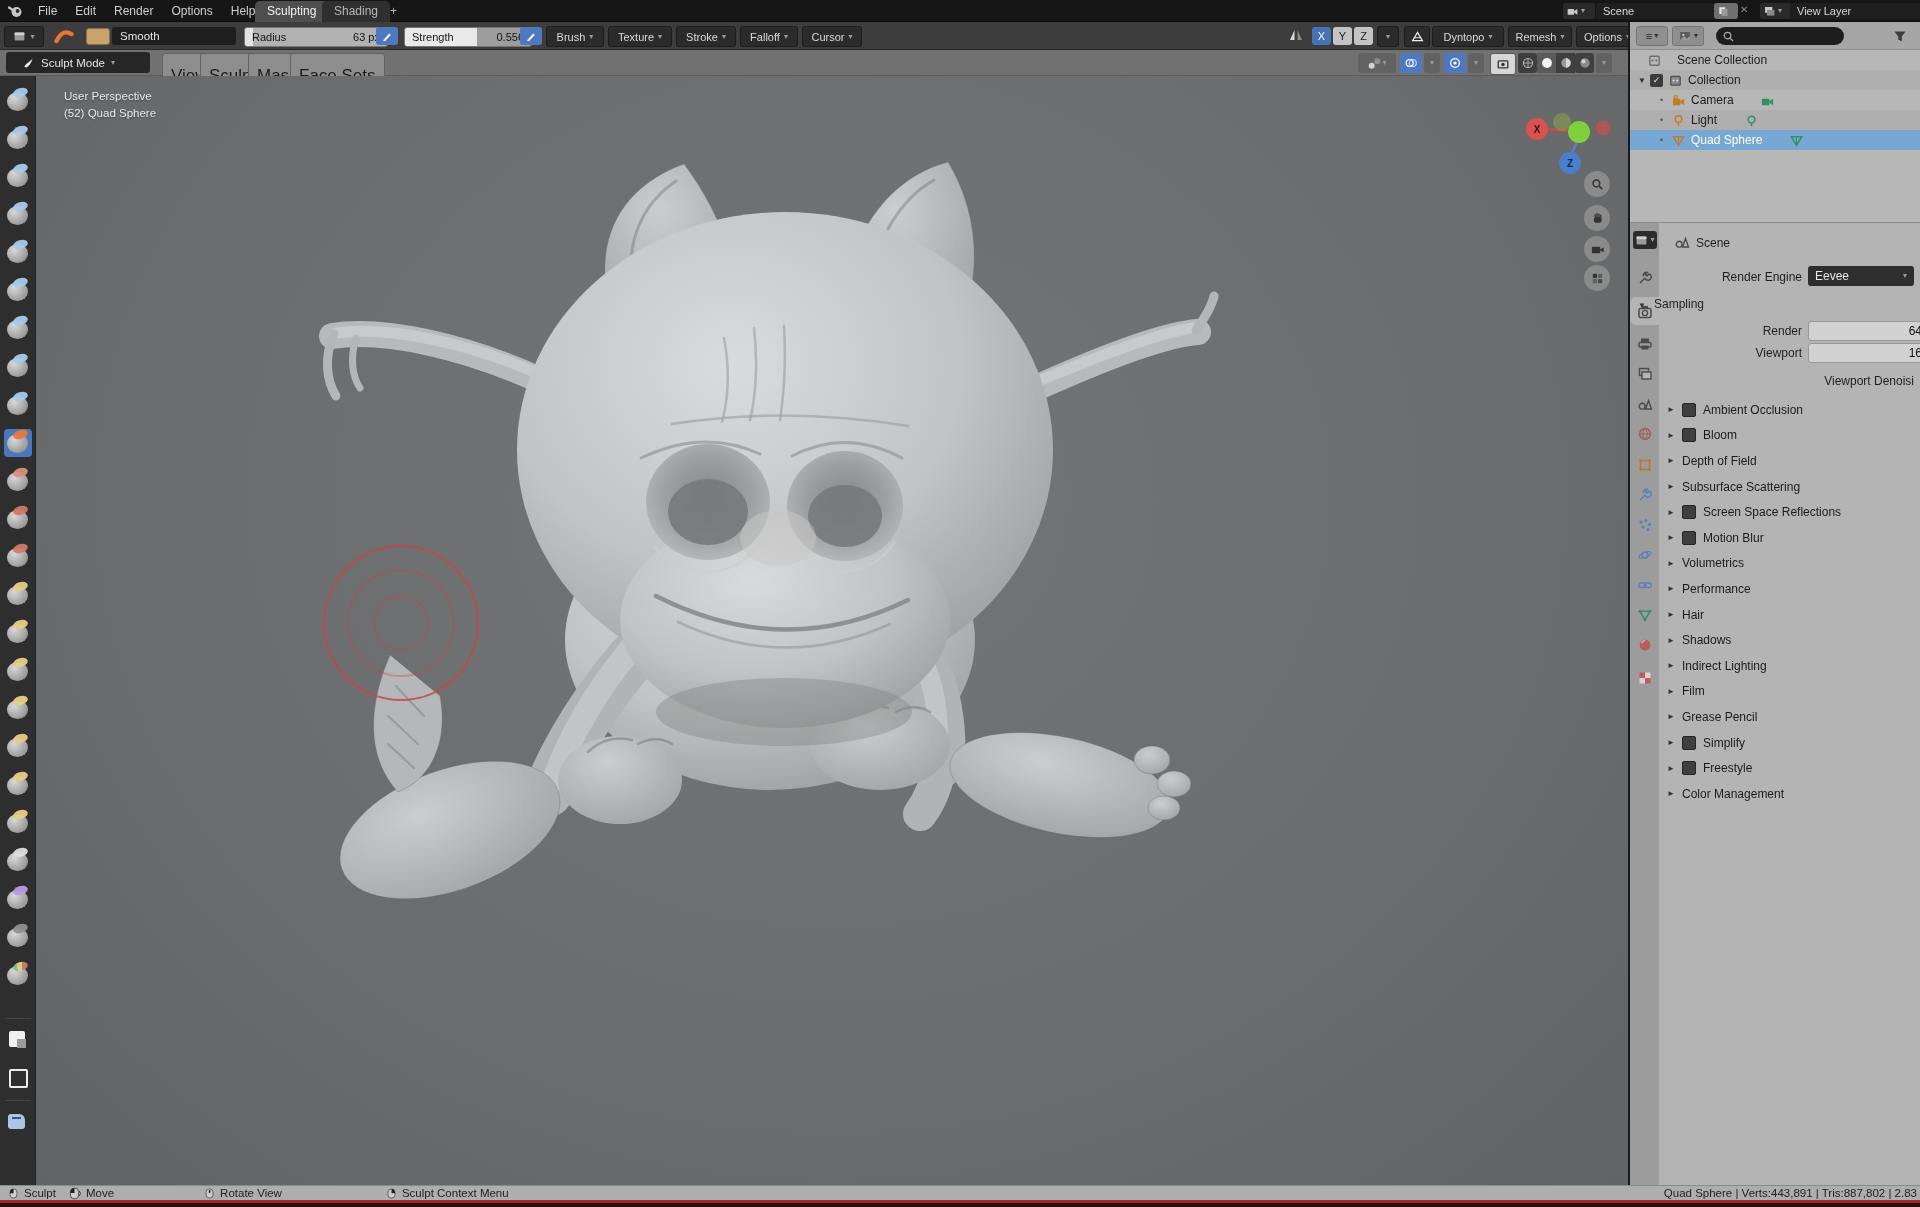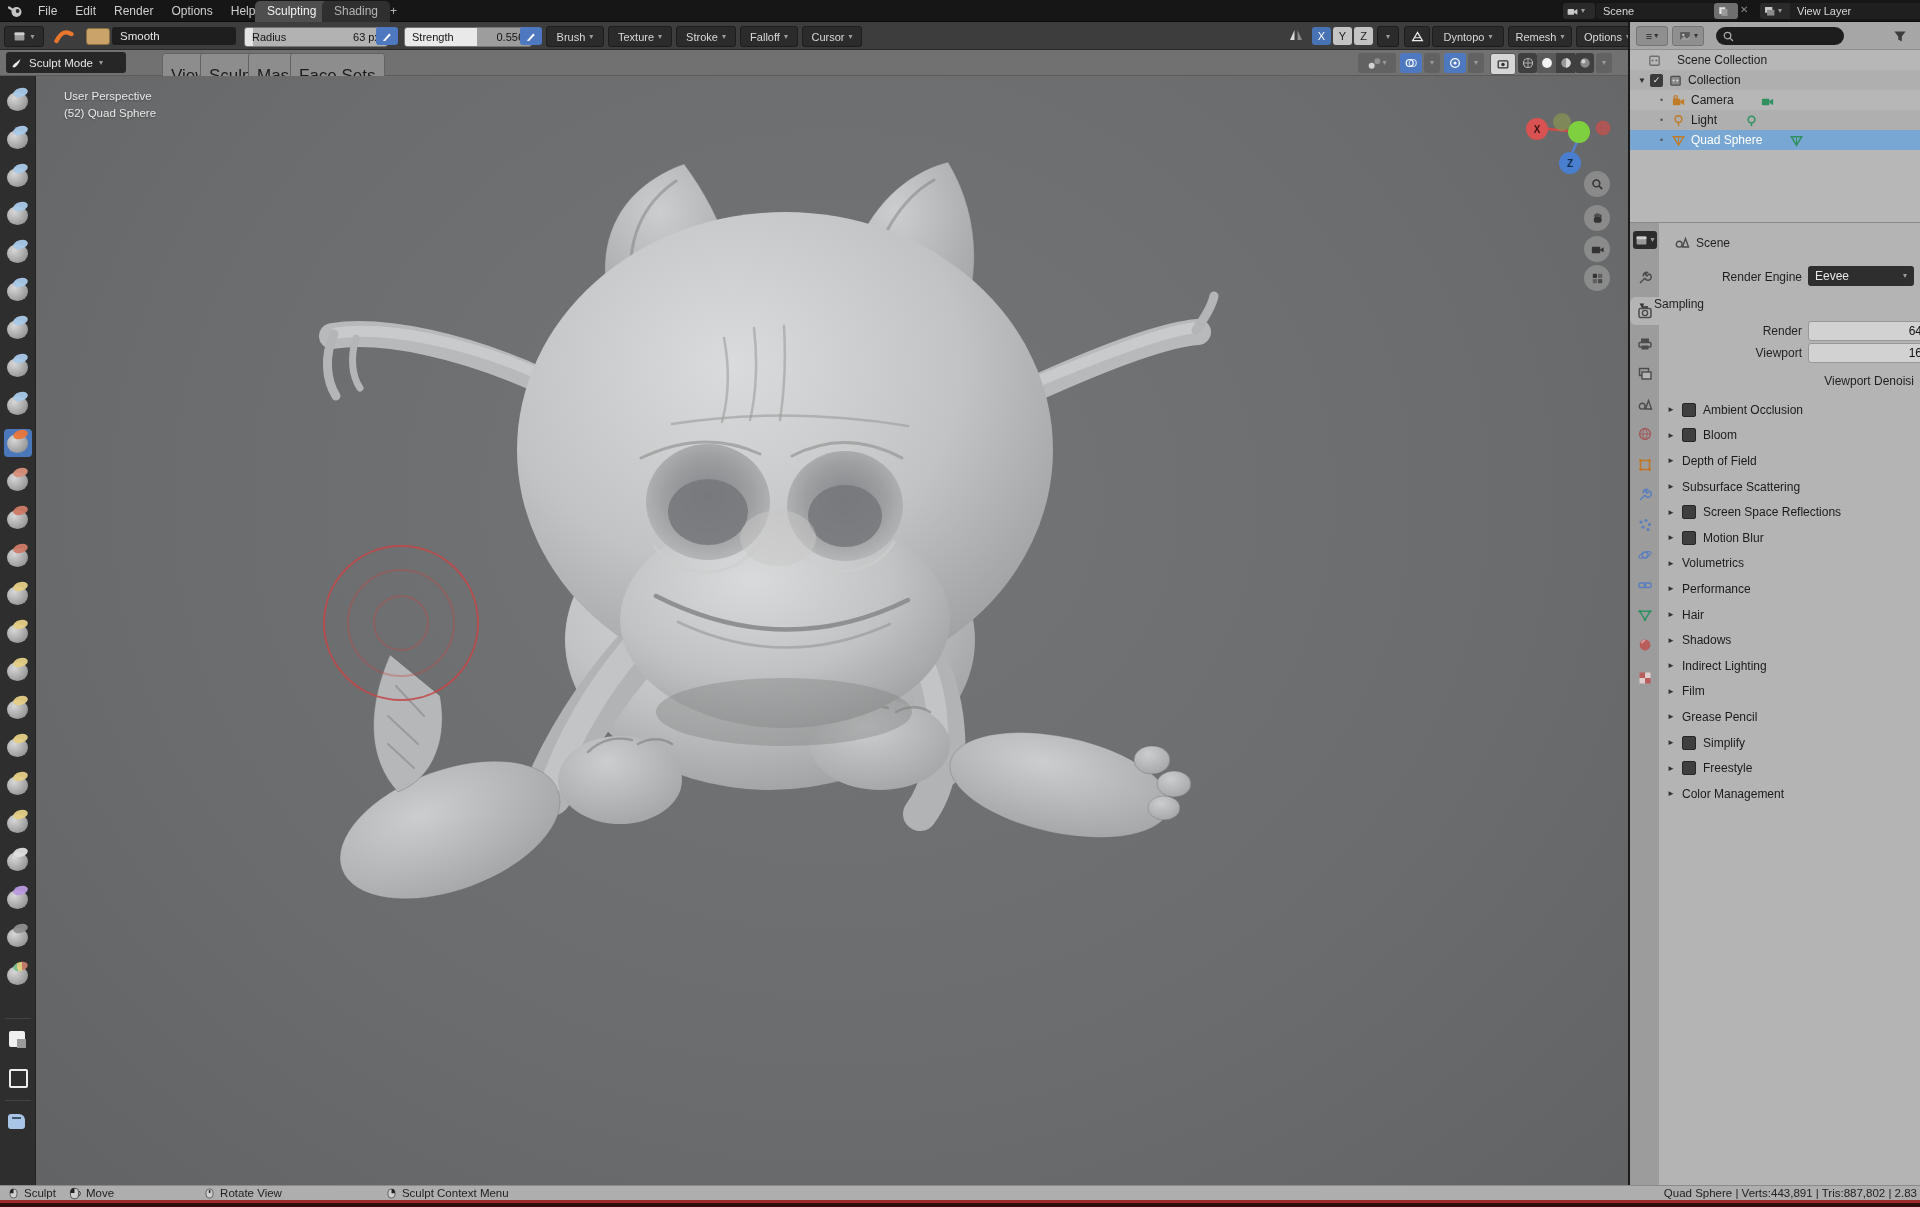--- a/index.html
+++ b/index.html
@@ -28,21 +28,21 @@
   .bluebtn{position:absolute;top:5px;width:22px;height:18px;background:#4e79c0;border-radius:3px;
            display:flex;align-items:center;justify-content:center;}
   .axbtn{position:absolute;top:5px;width:19px;height:18px;border-radius:3px;font-size:11px;
          display:flex;align-items:center;justify-content:center;background:#c4c4c4;color:#1d1d1d;}
   .axbtn.on{background:#4772b3;color:#fff;}
   
   #vph{left:0;top:50px;width:1628px;height:26px;background:#717171;border-bottom:1px solid #5c5c5c;}
   .vhb{position:absolute;top:3px;height:20px;background:#8d8d8d;border:1px solid #636363;border-radius:3px;
        color:#1b1b1b;font-size:17px;display:flex;align-items:center;justify-content:center;padding:12px 8px;margin-left:18px;}
   .vhm{position:absolute;top:2px;height:21px;background:#262626;border-radius:3px;color:#e4e4e4;font-size:11.5px;
-       display:flex;align-items:center;gap:6px;padding:0 4px;}
+       display:flex;align-items:center;gap:6px;padding:0 16px;}
   .vpi{position:absolute;top:3px;height:20px;border-radius:3px;display:flex;align-items:center;justify-content:center;}
   
   #stoolbar{left:0;top:76px;width:36px;height:1109px;background:#2e2e2e;border-right:1px solid #232323;}
   .tcell{position:absolute;left:4px;width:28px;height:28px;border-radius:4px;}
   .tcell.sel{background:#4a78ba;}
   .sph{position:absolute;left:3px;top:5px;width:21px;height:19px;border-radius:50%;
        background:radial-gradient(circle at 35% 30%,#d8d8d8,#8c8c8c 88%);}
   .acc{position:absolute;left:9px;top:1px;width:15px;height:9px;border-radius:50%;transform:rotate(-16deg);opacity:.95;}
   .tsep{position:absolute;left:5px;width:26px;height:1px;background:#444;}
   

